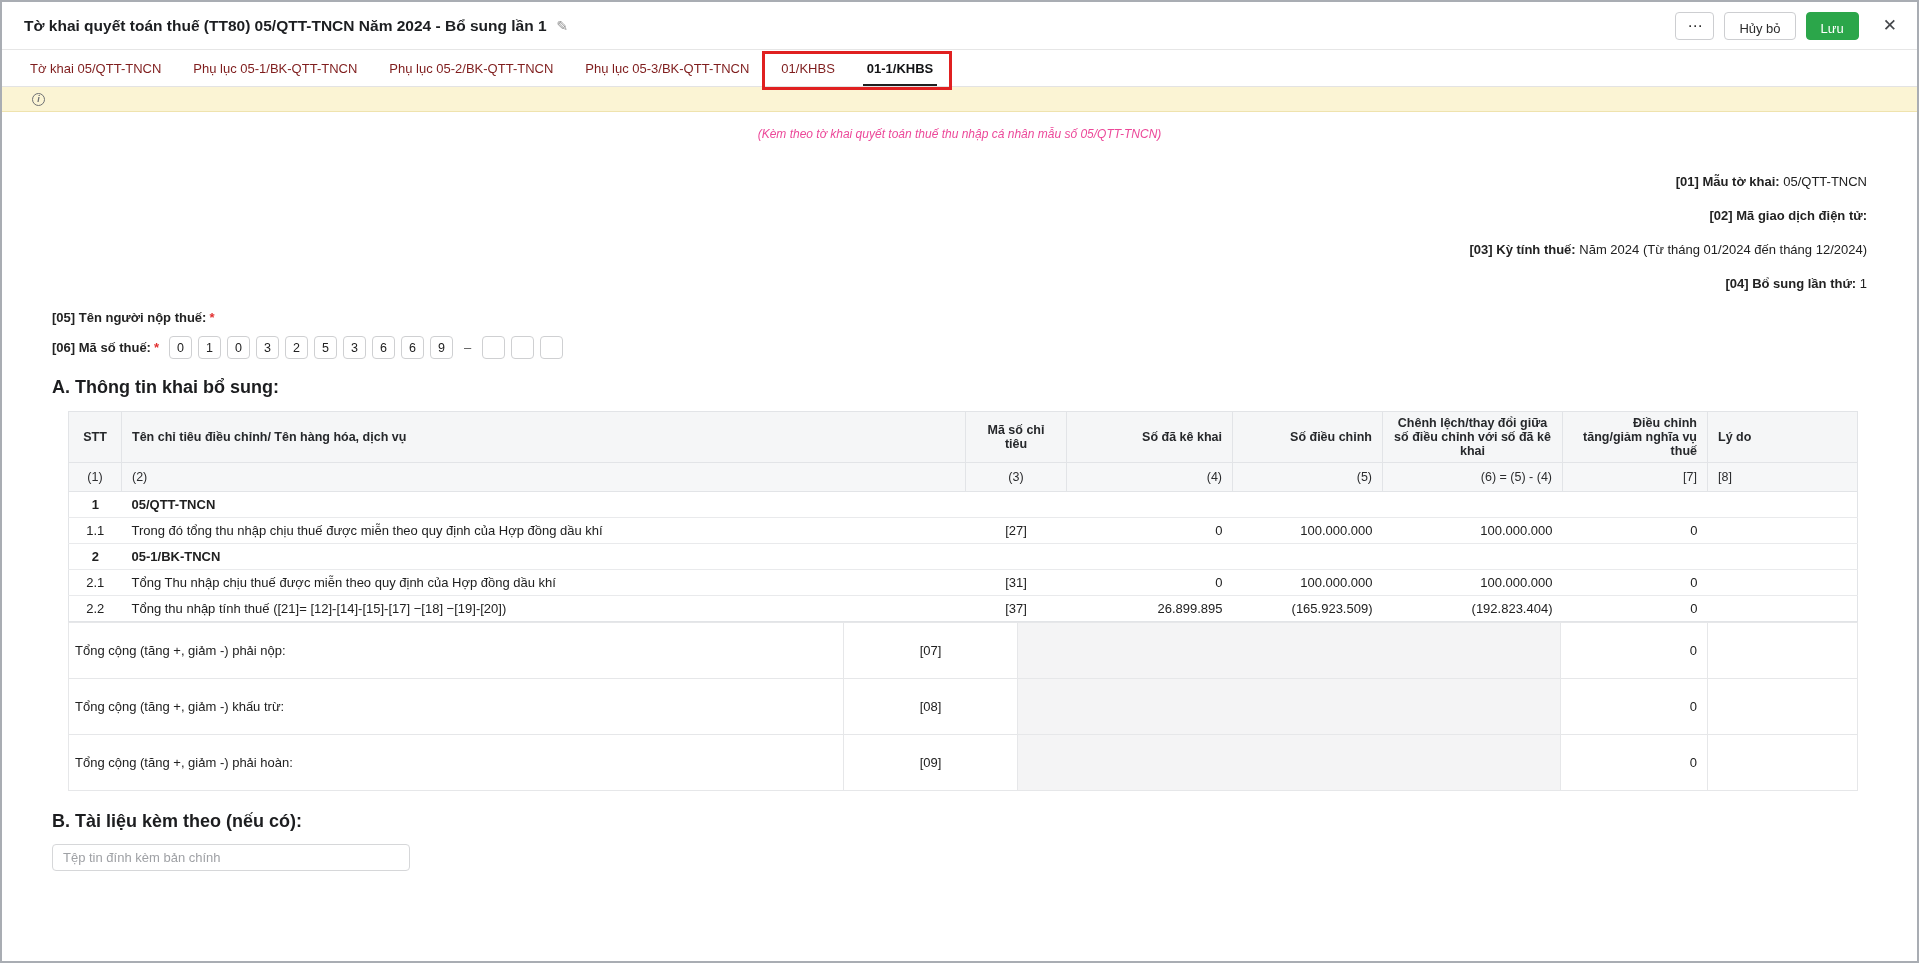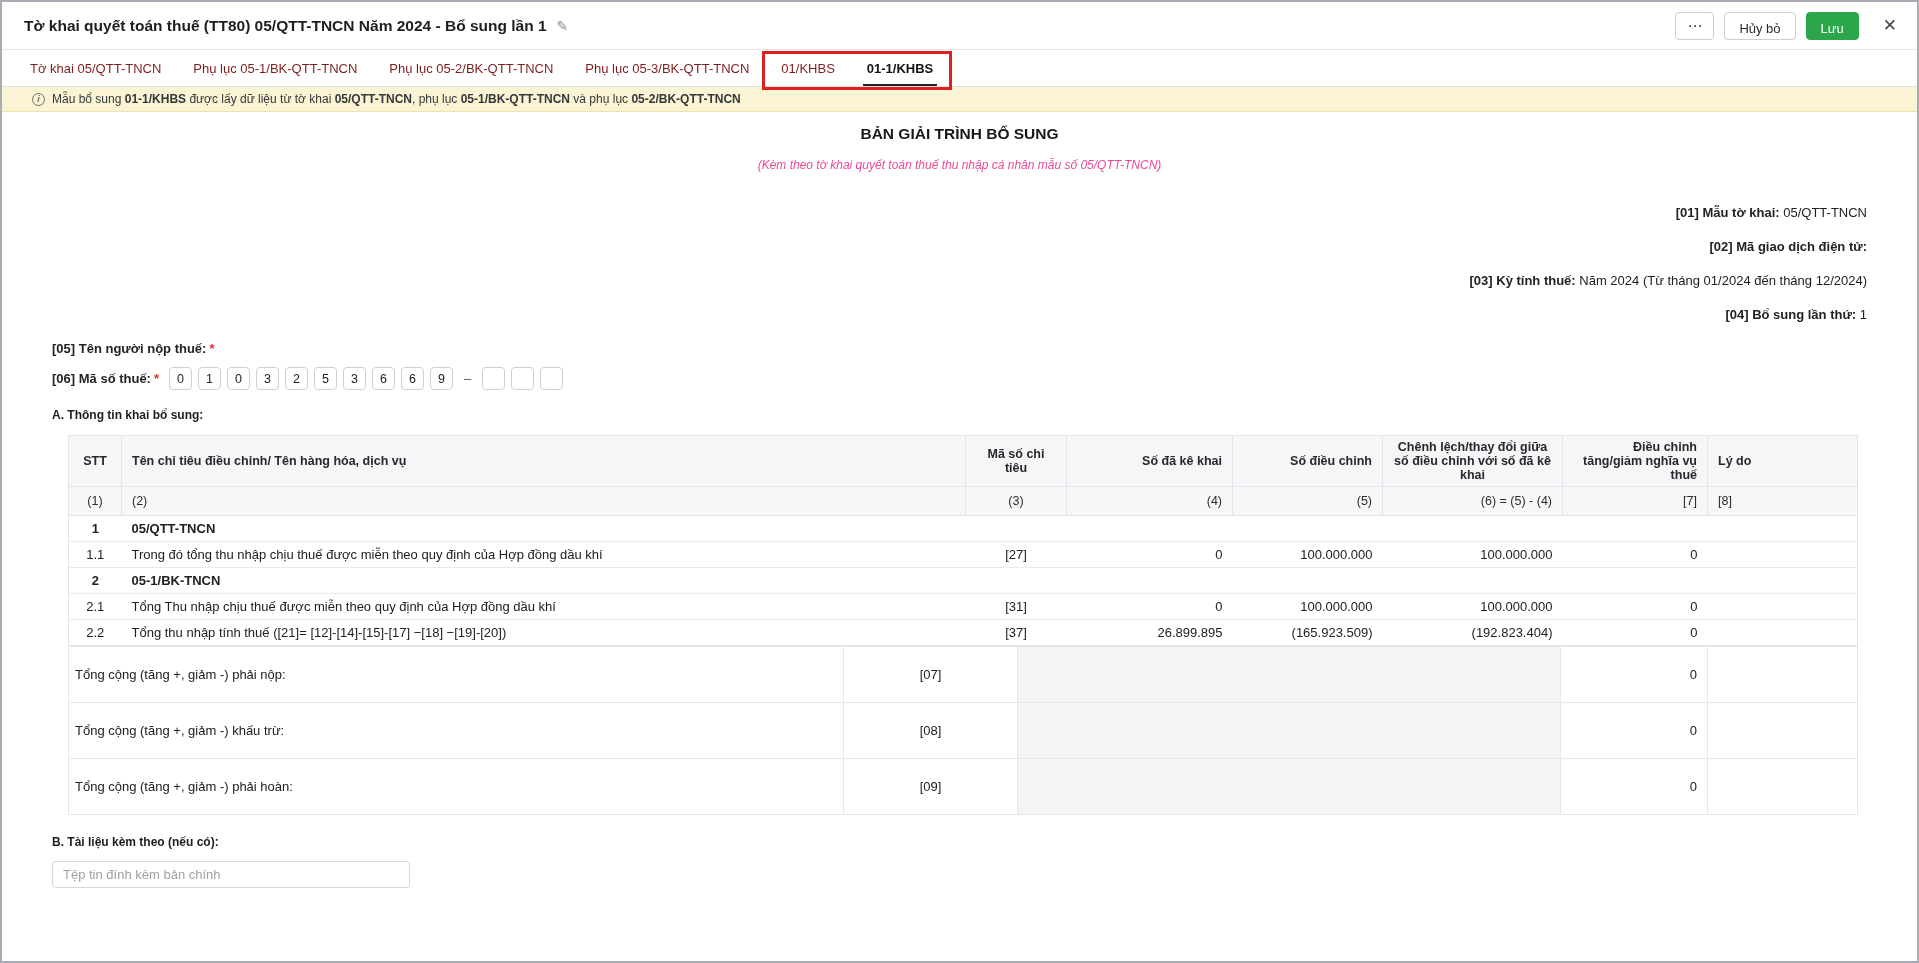--- a/index.html
+++ b/index.html
@@ -57,21 +57,21 @@
   .inline-row { display:flex; align-items:center; }
   .row-05 { margin-bottom:11px; }
   .text-input { margin-left:8px; width:348px; height:26px; border:1px solid #d4d5d7; border-radius:4px;
                 padding:0 10px; font-size:13px; color:#222; font-family:inherit; background:#fff; }
   .row-06 { margin-bottom:0; }
   .digit-boxes { display:flex; align-items:center; gap:6px; margin-left:8px; }
   .digit-box { width:23px; height:23px; border:1px solid #cfd0d2; border-radius:4px; background:#fff;
                display:flex; align-items:center; justify-content:center; font-size:12.5px; color:#222; }
   .digit-dash { margin:0 5px; color:#555; }
 
-  .section-heading { font-size:12px; font-weight:bold; margin-top:18px; color:#1c1d1f; }
+  .section-heading { font-size:18px; font-weight:bold; margin-top:18px; color:#1c1d1f; }
   .section-heading.b { margin-top:20px; }
 
   
   .data-table, .totals-table { border-collapse:collapse; table-layout:fixed; width:1789px;
                                margin-left:16px; background:#fff; }
   .data-table { margin-top:13px; border:1px solid var(--table-border); }
   .data-table th { background:var(--table-header-bg); border:1px solid var(--table-border);
                    font-size:12.5px; font-weight:bold; color:#26282b; padding:4px 10px;
                    height:37px; vertical-align:middle; }
   .data-table tr.sub td { background:#f6f7f8; border:1px solid var(--table-border);
@@ -112,25 +112,23 @@
     <div class="tab">Phụ lục 05-2/BK-QTT-TNCN</div>
     <div class="tab">Phụ lục 05-3/BK-QTT-TNCN</div>
     <div class="highlight-group">
       <div class="tab">01/KHBS</div>
       <div class="tab active">01-1/KHBS</div>
     </div>
   </nav>
 
 <div class="banner">
   <span class="info-ic">i</span>
-  <span><span>Mẫu bổ sung </span><b>01-1/KHBS</b><span> được lấy dữ liệu từ tờ khai </span><b>05/QTT-TNCN</b><span>, phụ lục </span><b>05-1/BK-QTT-TNCN</b><span> và phụ lục </span><b>05-2/BK-QTT-TNCN</b></span>
 </div>
 
 <main class="content">
-  <h2 class="doc-title">BẢN GIẢI TRÌNH BỔ SUNG</h2>
   <div class="doc-subtitle">(Kèm theo tờ khai quyết toán thuế thu nhập cá nhân mẫu số 05/QTT-TNCN)</div>
 
   <div class="form-fields">
       <div class="form-line"><span class="f-label">[01] Mẫu tờ khai:</span><span class="f-value"> 05/QTT-TNCN</span></div>
       <div class="form-line"><span class="f-label">[02] Mã giao dịch điện tử:</span><span class="f-value"> </span></div>
       <div class="form-line"><span class="f-label">[03] Kỳ tính thuế:</span><span class="f-value"> Năm 2024 (Từ tháng 01/2024 đến tháng 12/2024)</span></div>
       <div class="form-line"><span class="f-label">[04] Bổ sung lần thứ:</span><span class="f-value"> 1</span></div>
     </div>
 
   <div class="inline-row row-05">

